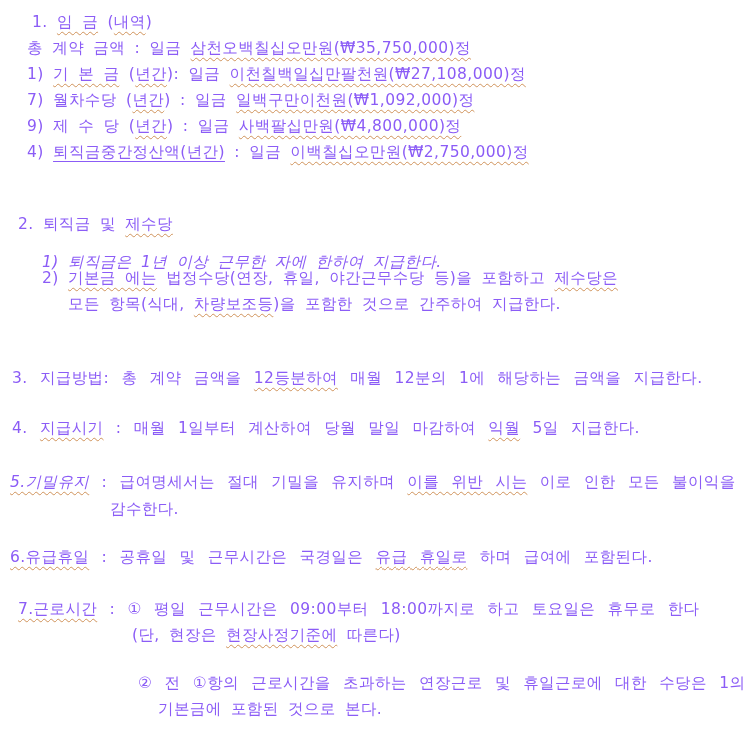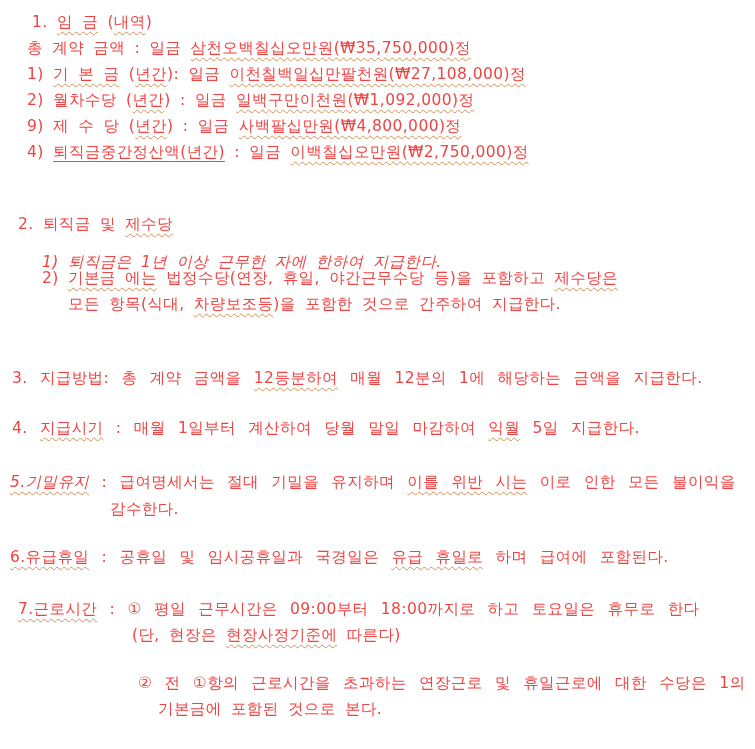--- a/index.html
+++ b/index.html
@@ -30,35 +30,35 @@
   .seg-u {
     text-decoration: underline;
     text-decoration-style: wavy;
     text-decoration-thickness: 1px;
     text-underline-offset: 4px;
   }
 </style>
 </head>
 <body>
 
-<div id="page" style="background: rgb(255, 255, 255); color: #ef4444;">
+<div id="page" style="background: rgb(255, 255, 255); color: #8b5cf6;">
   <div>
       <div class="line" style="left: 32px; top: 13px;"><span>1. </span><span class="seg-u" style="text-decoration-color: rgb(208, 147, 90);">임 금</span><span> (</span><span class="seg-u" style="text-decoration-color: rgb(208, 147, 90);">내역</span><span>)</span></div>
       <div class="line" style="left: 27px; top: 39px;"><span>총 계약 금액 : 일금 </span><span class="seg-u" style="text-decoration-color: rgb(208, 147, 90);">삼천오백칠십오만원(₩35,750,000)정</span></div>
       <div class="line" style="left: 27px; top: 65px;"><span>1) </span><span class="seg-u" style="text-decoration-color: rgb(208, 147, 90);">기 본 금</span><span> (</span><span class="seg-u" style="text-decoration-color: rgb(208, 147, 90);">년간</span><span>): 일금 </span><span class="seg-u" style="text-decoration-color: rgb(208, 147, 90);">이천칠백일십만팔천원(₩27,108,000)정</span></div>
-      <div class="line" style="left: 27px; top: 91px;"><span>2) 월차수당 (</span><span class="seg-u" style="text-decoration-color: rgb(208, 147, 90);">년간</span><span>) : 일금 </span><span class="seg-u" style="text-decoration-color: rgb(208, 147, 90);">일백구만이천원(₩1,092,000)정</span></div>
+      <div class="line" style="left: 27px; top: 91px;"><span>7) 월차수당 (</span><span class="seg-u" style="text-decoration-color: rgb(208, 147, 90);">년간</span><span>) : 일금 </span><span class="seg-u" style="text-decoration-color: rgb(208, 147, 90);">일백구만이천원(₩1,092,000)정</span></div>
       <div class="line" style="left: 27px; top: 117px;"><span>9) 제 수 당 (</span><span class="seg-u" style="text-decoration-color: rgb(208, 147, 90);">년간</span><span>) : 일금 </span><span class="seg-u" style="text-decoration-color: rgb(208, 147, 90);">사백팔십만원(₩4,800,000)정</span></div>
       <div class="line" style="left: 27px; top: 143px;"><span>4) </span><span class="seg-u" style="text-decoration-color: rgb(208, 147, 90); text-decoration: underline;">퇴직금중간정산액(년간)</span><span> : 일금 </span><span class="seg-u" style="text-decoration-color: rgb(208, 147, 90);">이백칠십오만원(₩2,750,000)정</span></div>
       <div class="line" style="left: 18px; top: 215px;"><span>2. 퇴직금 및 </span><span class="seg-u" style="text-decoration-color: rgb(208, 147, 90);">제수당</span></div>
       <div class="line" style="left: 42px; top: 253px; font-style: italic;"><span>1) 퇴직금은 1년 이상 근무한 자에 한하여 지급한다.</span></div>
       <div class="line" style="left: 42px; top: 269px;"><span>2) </span><span class="seg-u" style="text-decoration-color: rgb(208, 147, 90);">기본금 에는</span><span> 법정수당(연장, 휴일, 야간근무수당 등)을 포함하고 </span><span class="seg-u" style="text-decoration-color: rgb(208, 147, 90);">제수당은</span></div>
       <div class="line" style="left: 68px; top: 295px;"><span>모든 항목(식대, </span><span class="seg-u" style="text-decoration-color: rgb(208, 147, 90);">차량보조등</span><span>)을 포함한 것으로 간주하여 지급한다.</span></div>
       <div class="line wide" style="left: 12px; top: 369px;"><span>3. 지급방법: 총 계약 금액을 </span><span class="seg-u" style="text-decoration-color: rgb(208, 147, 90); text-align: center;">12등분하여</span><span> 매월 12분의 1에 해당하는 금액을 지급한다.</span></div>
       <div class="line wide" style="left: 12px; top: 419px; text-align: center;"><span>4. </span><span class="seg-u" style="text-decoration-color: rgb(208, 147, 90);">지급시기</span><span> : 매월 1일부터 계산하여 당월 말일 마감하여 </span><span class="seg-u" style="text-decoration-color: rgb(208, 147, 90);">익월</span><span> 5일 지급한다.</span></div>
       <div class="line wide" style="left: 10px; top: 473px;"><span class="seg-u" style="text-decoration-color: rgb(208, 147, 90); font-style: italic;">5.기밀유지</span><span> : 급여명세서는 절대 기밀을 유지하며 </span><span class="seg-u" style="text-decoration-color: rgb(208, 147, 90);">이를 위반 시는</span><span> 이로 인한 모든 불이익을</span></div>
       <div class="line" style="left: 110px; top: 500px;"><span>감수한다.</span></div>
-      <div class="line wide" style="left: 10px; top: 548px;"><span class="seg-u" style="text-decoration-color: rgb(208, 147, 90);">6.유급휴일</span><span> : 공휴일 및 임시공휴일과 국경일은 </span><span class="seg-u" style="text-decoration-color: rgb(208, 147, 90);">유급 휴일로</span><span> 하며 급여에 포함된다.</span></div>
+      <div class="line wide" style="left: 10px; top: 548px;"><span class="seg-u" style="text-decoration-color: rgb(208, 147, 90);">6.유급휴일</span><span> : 공휴일 및 근무시간은 국경일은 </span><span class="seg-u" style="text-decoration-color: rgb(208, 147, 90);">유급 휴일로</span><span> 하며 급여에 포함된다.</span></div>
       <div class="line wide" style="left: 18px; top: 600px;"><span class="seg-u" style="text-decoration-color: rgb(208, 147, 90);">7.근로시간</span><span> : ① 평일 근무시간은 09:00부터 18:00까지로 하고 토요일은 휴무로 한다</span></div>
       <div class="line" style="left: 132px; top: 626px;"><span>(단, 현장은 </span><span class="seg-u" style="text-decoration-color: rgb(208, 147, 90);">현장사정기준에</span><span> 따른다)</span></div>
       <div class="line wide" style="left: 138px; top: 674px;"><span>② 전 ①항의 근로시간을 초과하는 연장근로 및 휴일근로에 대한 수당은 1의</span></div>
       <div class="line" style="left: 158px; top: 700px;"><span>기본금에 포함된 것으로 본다.</span></div>
     </div>
 </div>
 
 </body></html>

